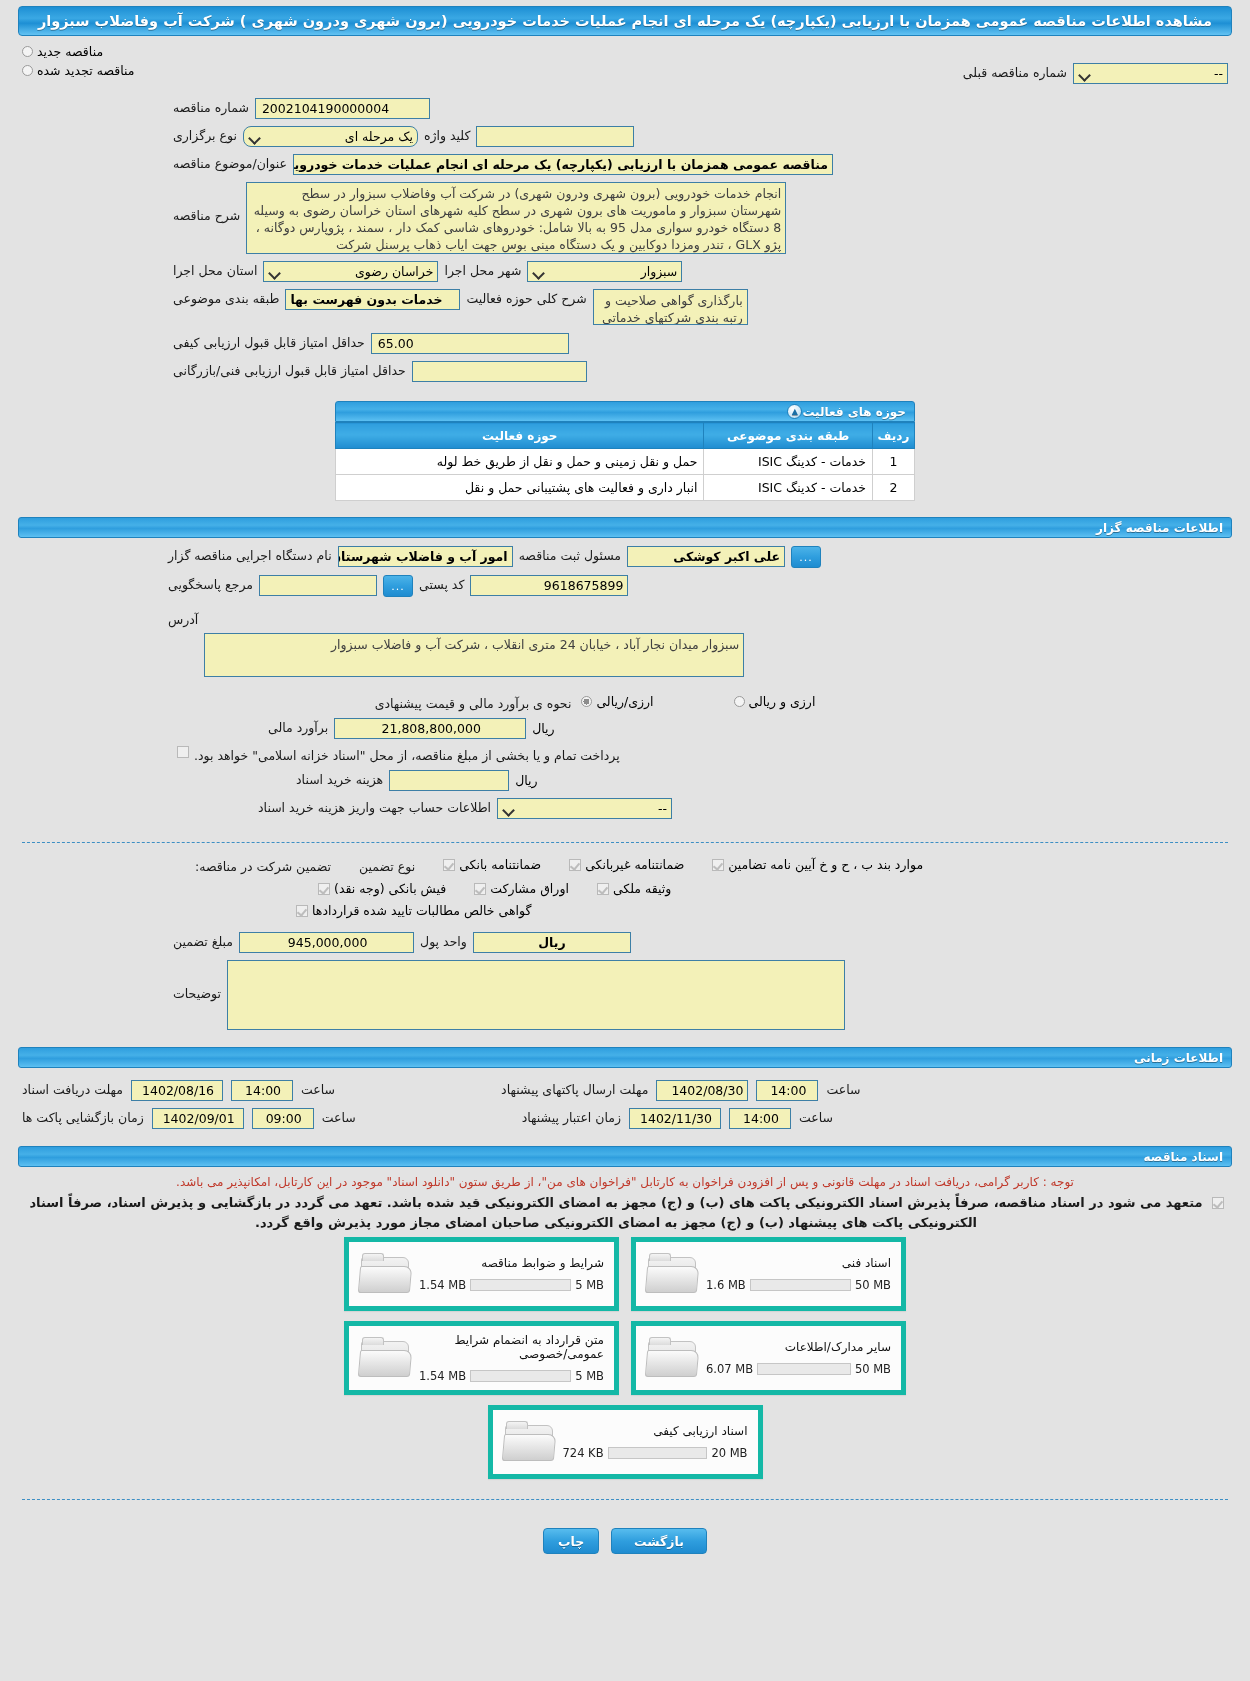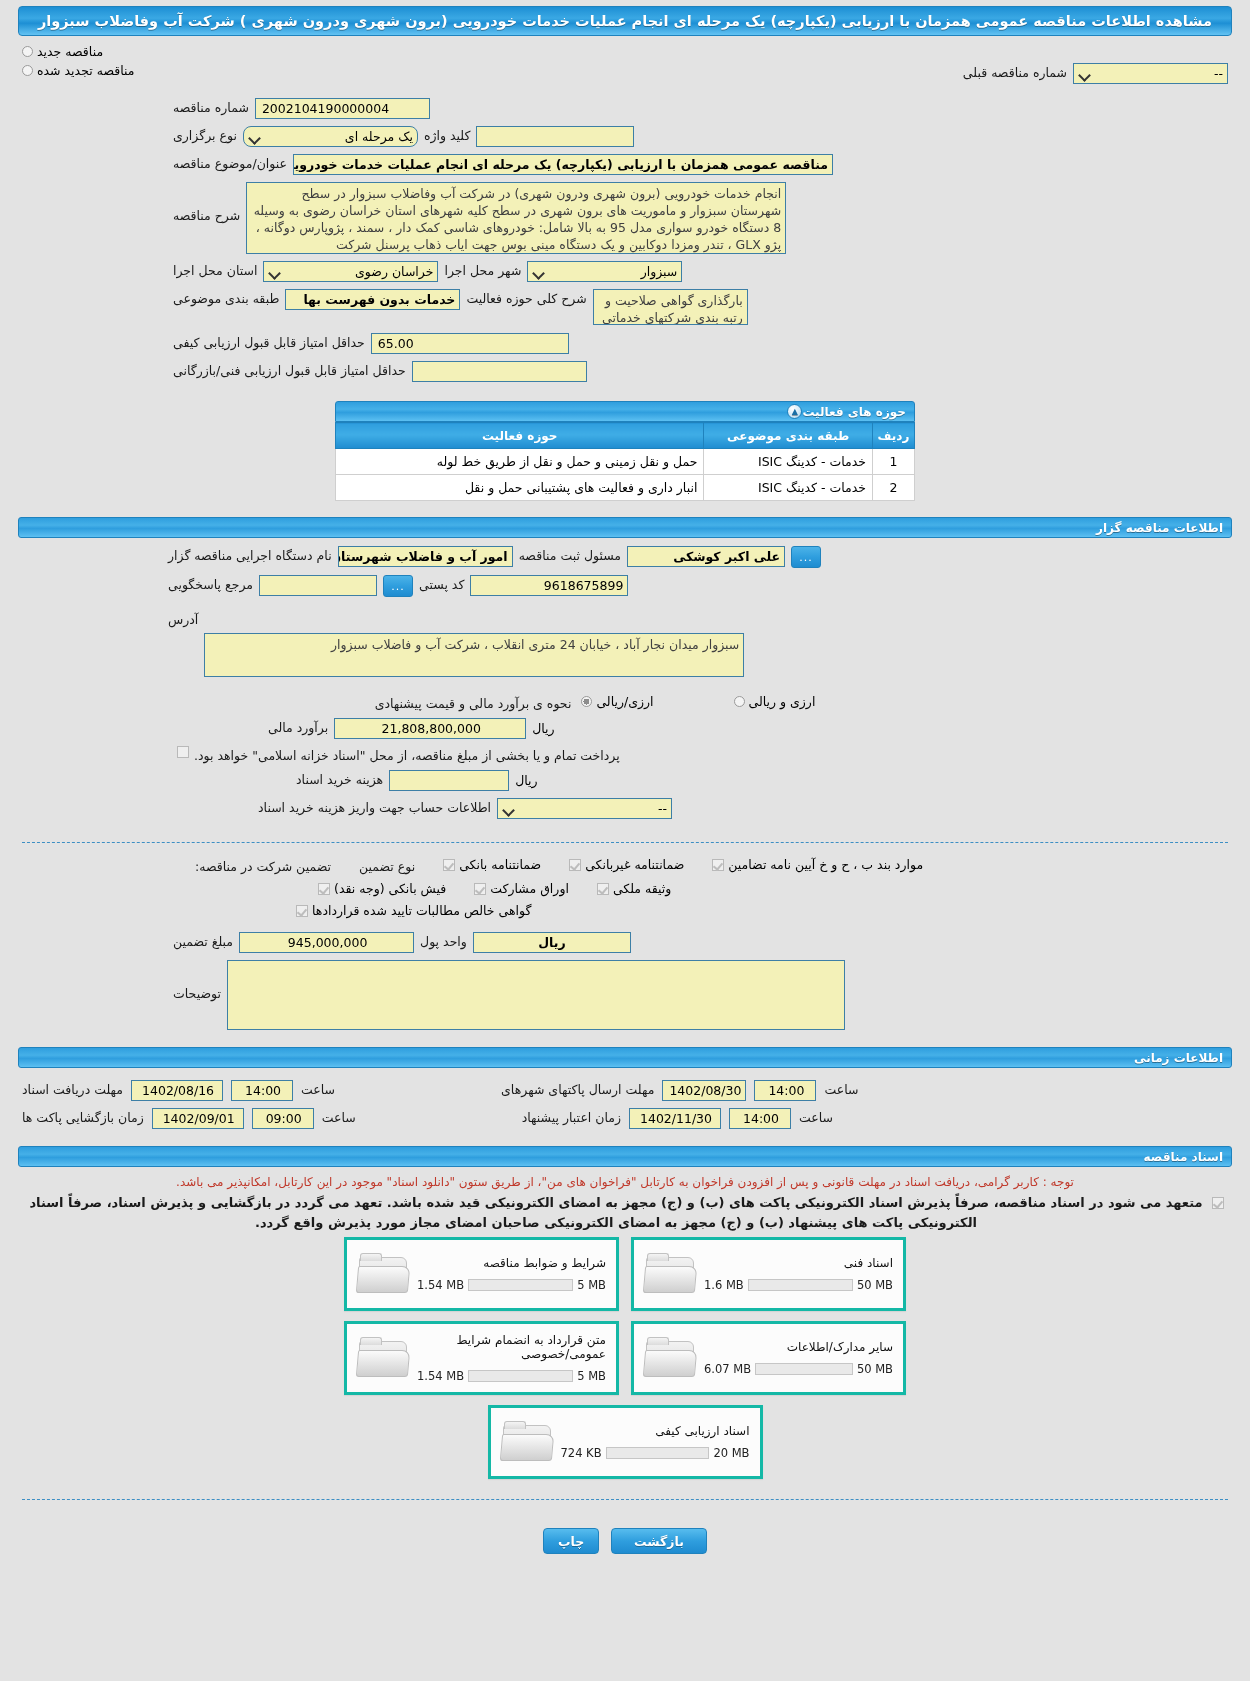--- a/index.html
+++ b/index.html
@@ -102,21 +102,21 @@
 
   
   .dash { border-top:1px dashed #3d8fc4; margin:10px 22px; }
 
   
   .notice { color:#c0392b; font-size:12px; text-align:center; padding:2px 26px; line-height:18px;}
   .notice2 { color:#1a1a1a; font-size:13px; font-weight:bold; text-align:center; padding:2px 26px 8px 26px; line-height:20px;}
   .docgrid { display:flex; flex-direction:column; align-items:center; gap:10px; padding:4px 0 10px 0; }
   .docrow { display:flex; gap:12px; justify-content:center; }
   .doccard {
-    width:275px;height:74px;background:#fcfcfc;border:3px solid #14b8a6;
+    width:275px;height:74px;background:#fcfcfc;border:5px solid #14b8a6;
     display:flex;align-items:center;padding:6px 10px;gap:8px;
     box-shadow:0 1px 1px rgba(0,0,0,.06);
   }
   .docbody{flex:1;display:flex;flex-direction:column;justify-content:center;gap:8px;}
   .docname{font-size:12px;text-align:right;color:#111;}
   .meter{display:flex;align-items:center;gap:4px;direction:ltr;justify-content:flex-end;}
   .meter .used{font-size:11.5px;color:#222;}
   .meter .track{flex:1;height:12px;background:#e9e9e9;border:1px solid #c6c6c6;position:relative;}
   .meter .fill{height:100%;background:#7ac943;}
   .meter .max{font-size:11.5px;color:#222;}
@@ -216,21 +216,21 @@
         <div class="fld sel" style="width:155px;">سبزوار</div>
         <span class="lbl">شهر محل اجرا</span>
         <div class="fld sel" style="width:175px;">خراسان رضوی</div>
         <span class="lbl">استان محل اجرا</span>
         <div style="width:145px;"></div>
       </div>
 
       <div class="row">
         <div class="ta" style="width:155px;height:36px;">بارگذاری گواهی صلاحیت و رتبه بندی شرکتهای خدماتی</div>
         <span class="lbl">شرح کلی حوزه فعالیت</span>
-        <div class="fld bold" style="width:175px;text-align:right;">خدمات بدون فهرست بها</div>
+        <div class="fld bold" style="width:175px;text-align:left;">خدمات بدون فهرست بها</div>
         <span class="lbl">طبقه بندی موضوعی</span>
         <div style="width:145px;"></div>
       </div>
 
       <div class="row" style="margin-top:8px;">
         <div class="fld num" style="width:198px;">65.00</div>
         <span class="lbl">حداقل امتیاز قابل قبول ارزیابی کیفی</span>
         <div style="width:145px;"></div>
       </div>
 
@@ -404,22 +404,22 @@
     </div>
 
     <div class="bar">
       <span>اطلاعات زمانی</span>
     </div>
 
     <div class="sec" style="padding-top:8px;">
       <div class="row" style="gap:8px;">
         <span class="lbl">ساعت</span>
         <div class="fld num" style="width:62px;text-align:center;direction:rtl;">14:00</div>
-        <div class="fld num" style="width:84px;text-align:right;direction:rtl;">1402/08/30</div>
-        <span class="lbl">مهلت ارسال پاکتهای شهرهای</span>
+        <div class="fld num" style="width:92px;text-align:right;direction:rtl;">1402/08/30</div>
+        <span class="lbl">مهلت ارسال پاکتهای پیشنهاد</span>
         <div style="width:150px;"></div>
         <span class="lbl">ساعت</span>
         <div class="fld num" style="width:62px;text-align:center;direction:rtl;">14:00</div>
         <div class="fld num" style="width:92px;text-align:center;direction:rtl;">1402/08/16</div>
         <span class="lbl">مهلت دریافت اسناد</span>
       </div>
 
       <div class="row" style="gap:8px;">
         <span class="lbl">ساعت</span>
         <div class="fld num" style="width:62px;text-align:center;direction:rtl;">14:00</div>

